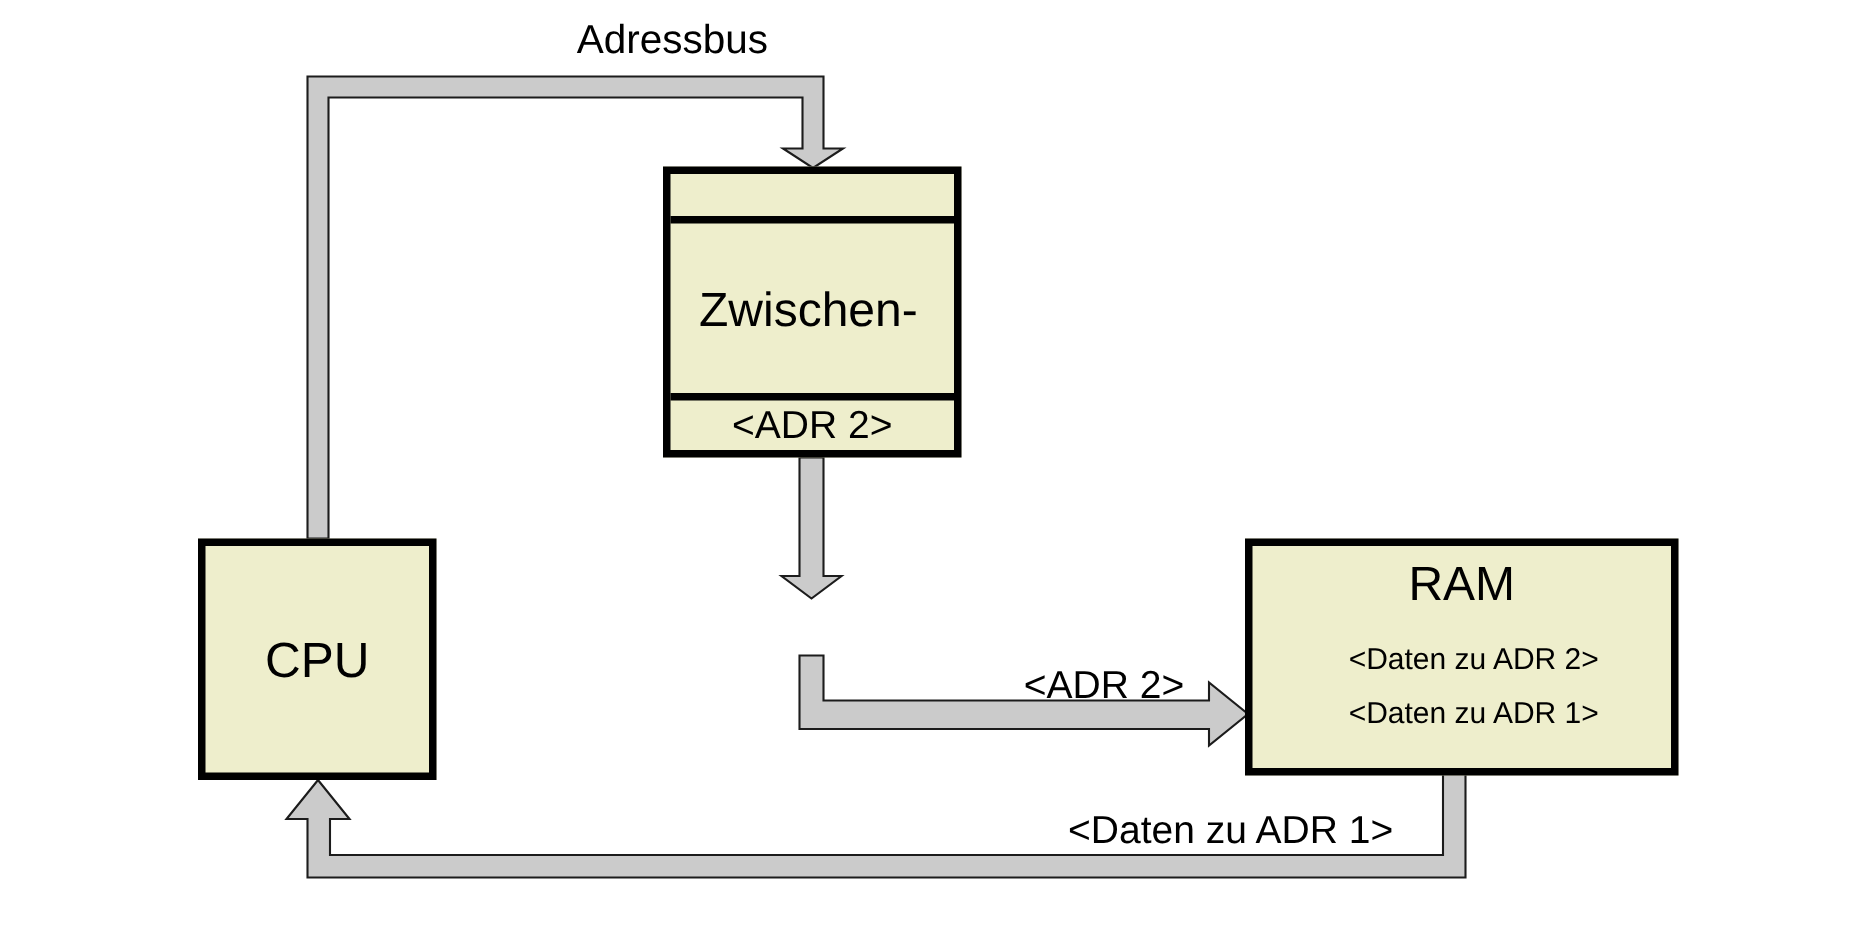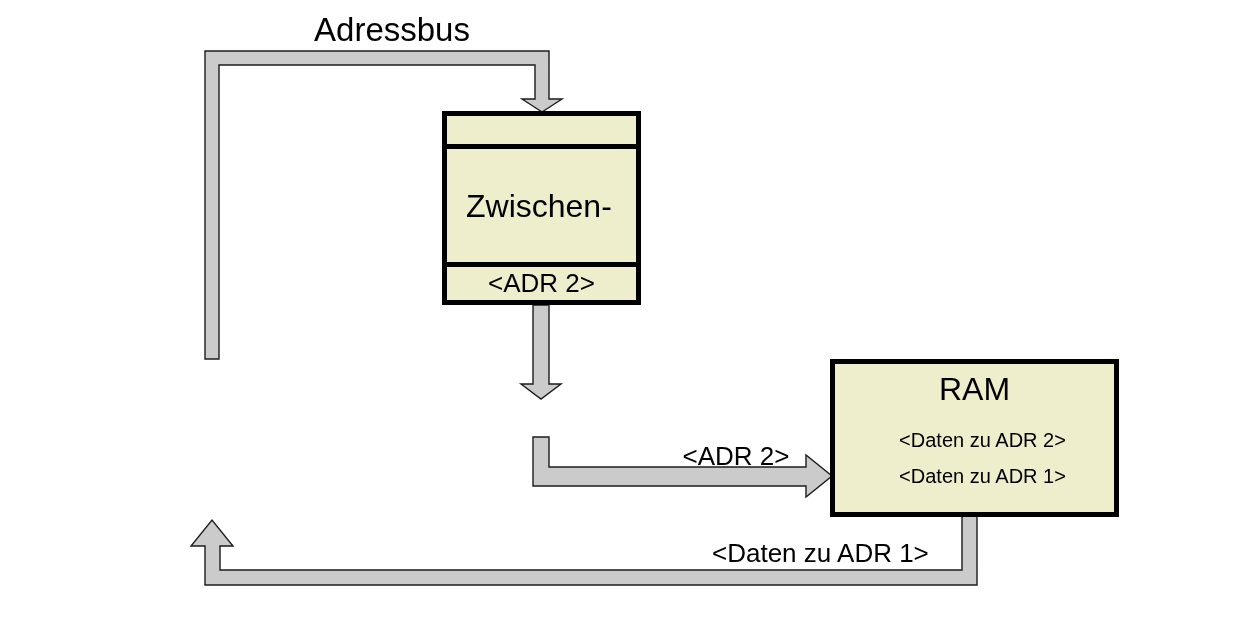--- a/index.html
+++ b/index.html
@@ -33,41 +33,44 @@
   .ram-entries { margin-top: 14px; font-size: 20px; line-height: 36px; margin-left: 16px; }
 
   .zw-box { left: 442px; top: 111px; width: 199px; height: 194px; display: flex; flex-direction: column; }
   .zw-top { height: 33px; border-bottom: 5px solid var(--box-border, #000); }
   .zw-mid { flex: 1; display: flex; flex-direction: column; justify-content: center; padding-left: 19px; font-size: 32px; line-height: 42px; }
   .zw-bot { height: 38px; border-top: 5px solid var(--box-border, #000); display: flex; align-items: center; justify-content: center; font-size: 26px; }
 
   .decoder-box { left: 403px; top: 397px; width: 277px; height: 40px; font-size: 32px; }
 
   .lbl { position: absolute; white-space: nowrap; }
-  .lbl-adressbus { left: 262px; top: 11px; width: 260px; text-align: center; font-size: 33px; }
+  .lbl-adressbus { left: 252px; top: 11px; width: 260px; text-align: right; font-size: 27px; }
   .lbl-datenbus { left: 521px; top: 532px; font-size: 33px; }
   .lbl-daten-adr1 { left: 712px; top: 538px; font-size: 26px; }
   .lbl-adr2 { left: 661px; top: 441px; width: 150px; text-align: center; font-size: 26px; }
 </style>
 </head>
 <body>
 
 <div class="stage">
 
   <svg class="bus-layer" width="1234" height="617" viewBox="0 0 1234 617">
 
     <polygon class="bus" points="205,359 205,51 549,51 549,99 562,99 542,112 522,99 535,99 535,65 219,65 219,359"></polygon>
 
     <polygon class="bus" points="533,305 533,384 521,384 541,399 561,384 549,384 549,305"></polygon>
 
     <polygon class="bus" points="533,437 533,486 806,486 806,497 832,476 806,455 806,467 549,467 549,437"></polygon>
 
     <polygon class="bus" points="962,515 962,570 220,570 220,546 233,546 212,520 191,546 205,546 205,585 977,585 977,515"></polygon>
   </svg>
 
+  <div class="box cpu-box center-flex">
+    <span>CPU</span>
+  </div>
 
   <div class="box zw-box">
     <div class="zw-top"></div>
     <div class="zw-mid">
       <div>Zwischen-</div>
     </div>
     <div class="zw-bot">&lt;ADR 2&gt;</div>
   </div>
 
 

